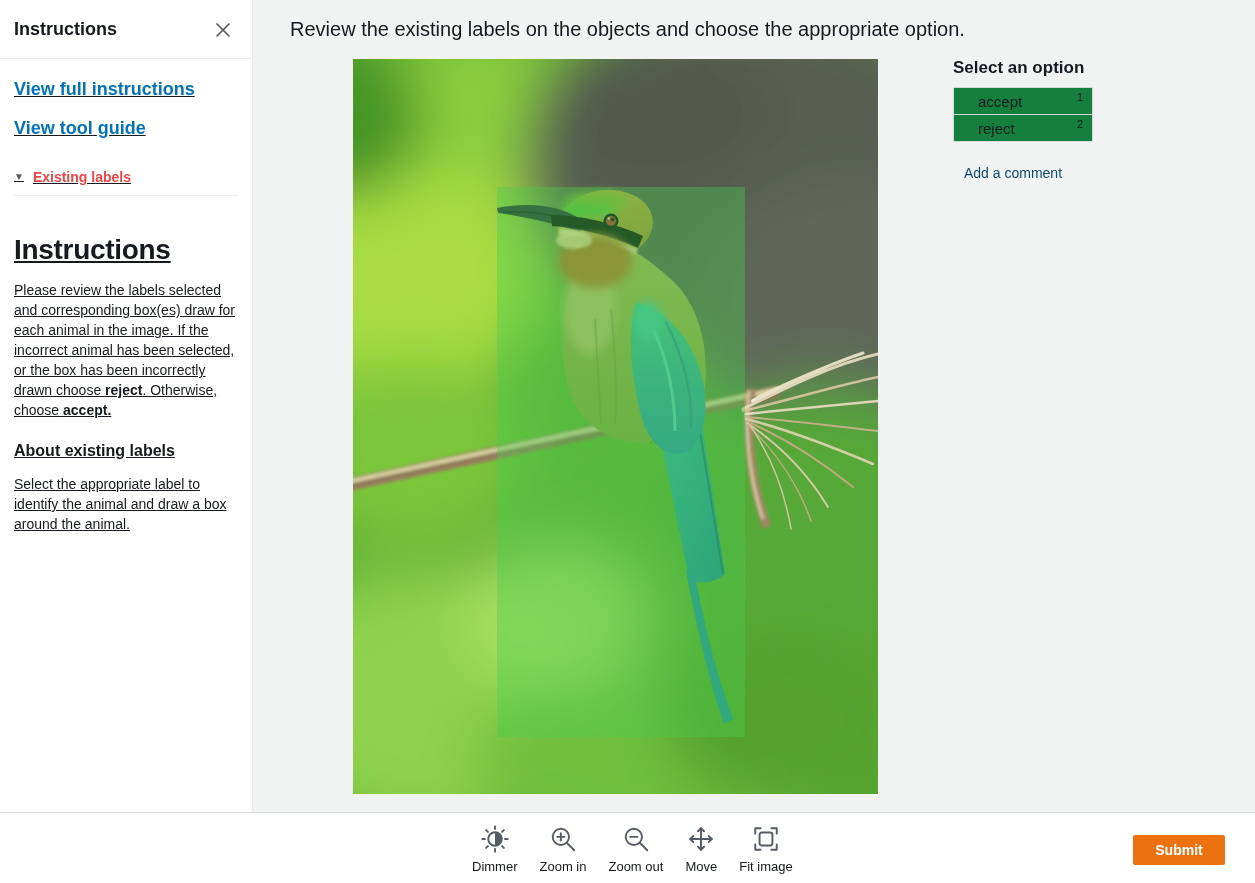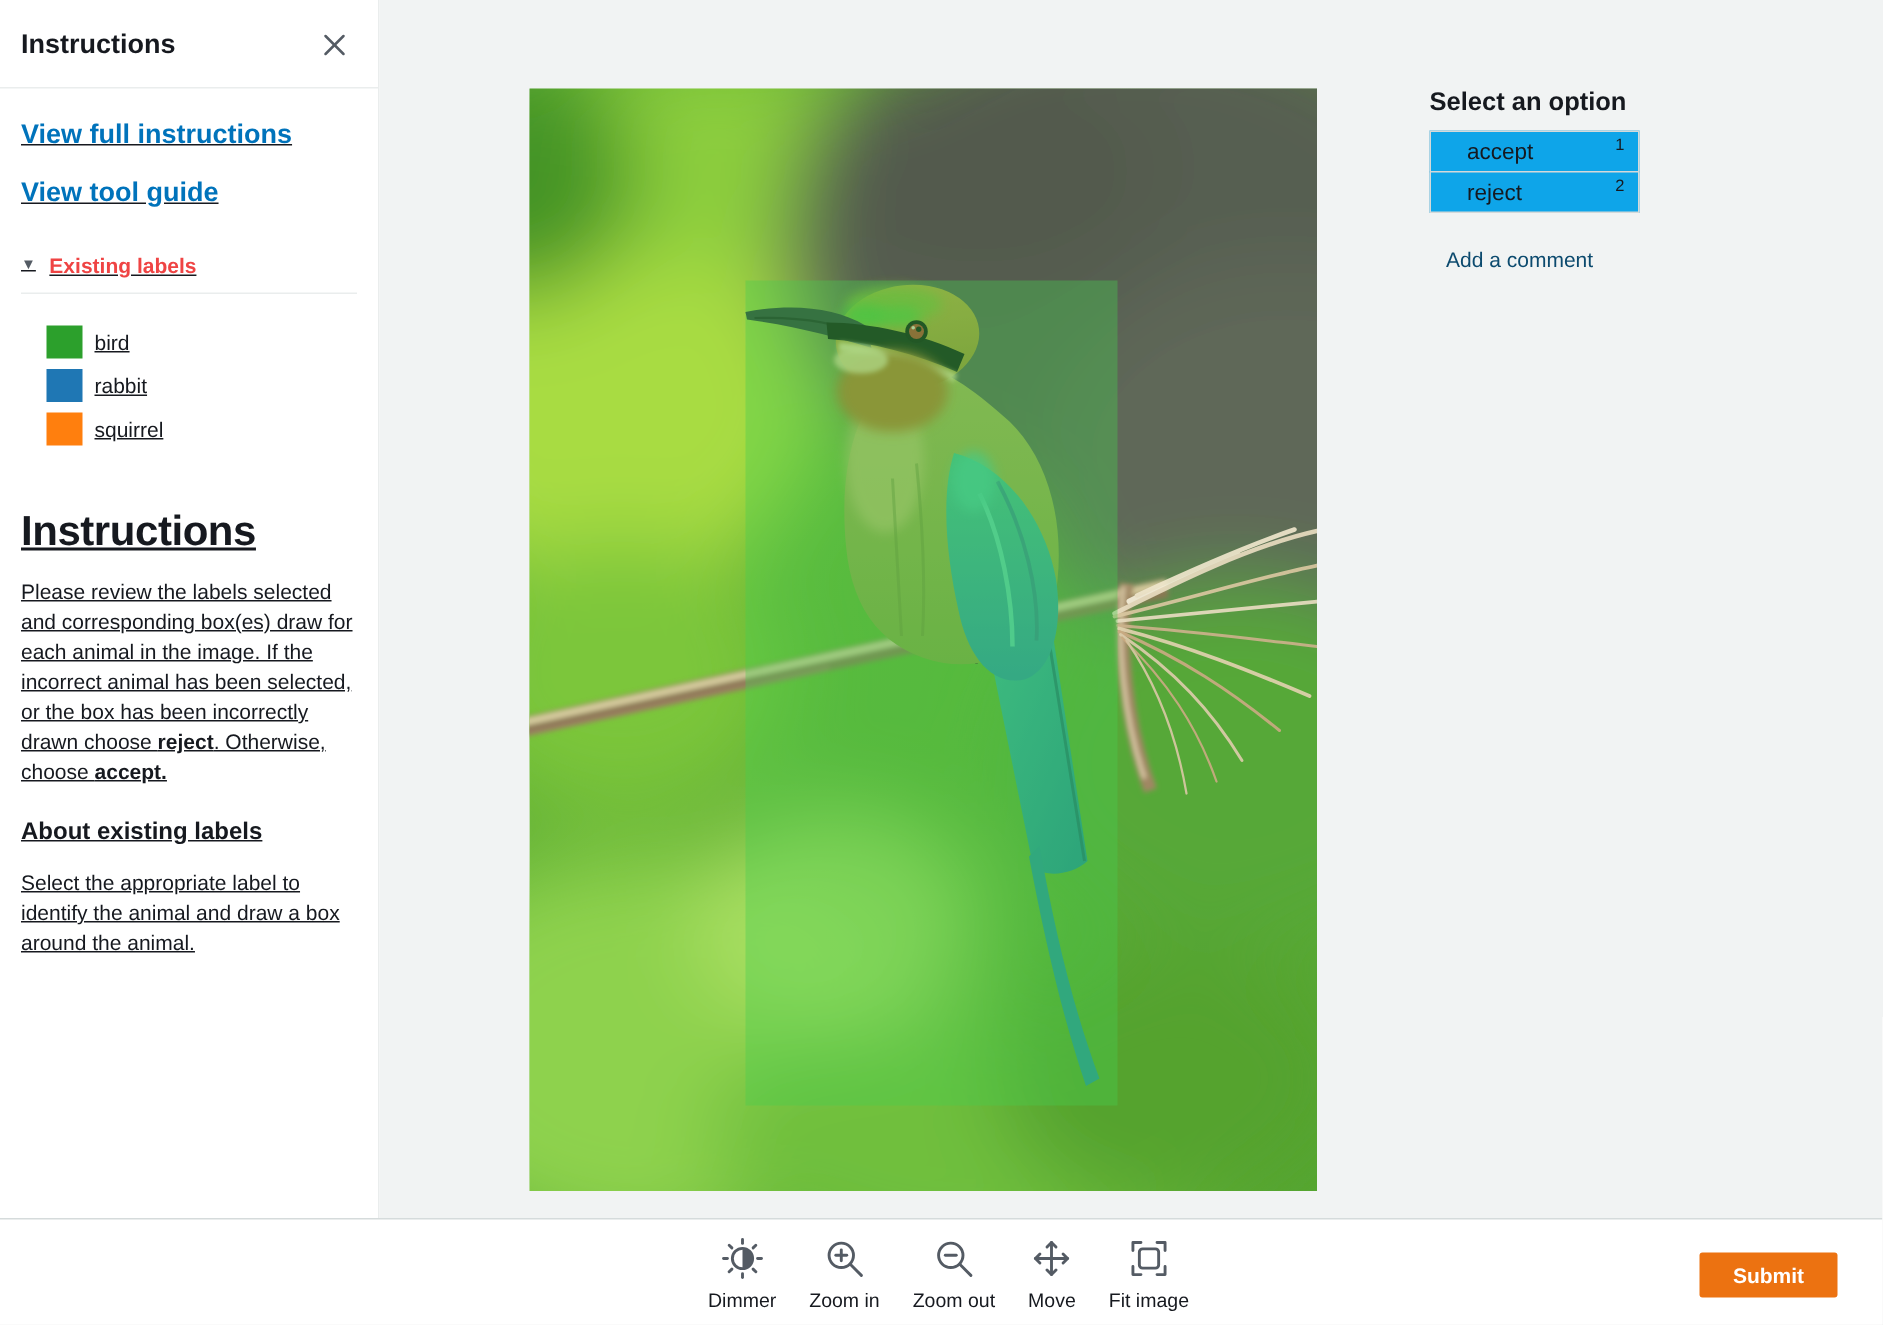--- a/index.html
+++ b/index.html
@@ -32,21 +32,21 @@
   
   .main { position:absolute; left:253px; top:0; width:1002px; height:812px; background:#f1f3f3; }
   .main-title { position:absolute; left:37px; top:18px; font-size:20px; font-weight:500; color:#16191f; }
   .canvas-img { position:absolute; left:100px; top:59px; width:525px; height:735px; }
   .canvas-img svg { display:block; width:525px; height:735px; }
 
   
   .options-panel { position:absolute; left:700px; top:58px; width:140px; }
   .options-heading { font-size:17px; font-weight:700; }
   .options-box { margin-top:9px; }
-  .option-row { position:relative; height:28px; background:#0ea5e9; border:1px solid #d5d9d9;
+  .option-row { position:relative; height:28px; background:#15803d; border:1px solid #d5d9d9;
                 display:flex; align-items:center; cursor:pointer; }
   .option-row + .option-row { margin-top:-1px; }
   .option-label { margin-left:24px; font-size:15px; }
   .option-shortcut { position:absolute; top:3px; right:9px; font-size:11px; }
   .comment-link { display:inline-block; margin-top:23px; font-size:14px; color:#0c4a6e;
                   text-decoration:none; cursor:pointer;margin-left:11px; }
 
   
   .footer { position:absolute; left:0; bottom:0; width:1255px; height:71px; background:#fff;
             border-top:1px solid #d5dbdb; z-index:4; }
@@ -77,44 +77,31 @@
     <div class="sb-body">
       <a class="sb-link">View full instructions</a>
       <a class="sb-link">View tool guide</a>
 
       <div class="labels-header">
         <span class="tri">▼</span>
         <span class="labels-header-text">Existing labels</span>
       </div>
       <div class="labels-divider"></div>
 
-      <div class="swatch-list">
-        <div class="swatch-row">
-          <span class="swatch" style="background: rgb(44, 160, 44);"></span>
-          <span class="swatch-label">bird</span>
-        </div>
-        <div class="swatch-row">
-          <span class="swatch" style="background: rgb(31, 119, 180);"></span>
-          <span class="swatch-label">rabbit</span>
-        </div>
-        <div class="swatch-row">
-          <span class="swatch" style="background: rgb(255, 127, 14);"></span>
-          <span class="swatch-label">squirrel</span>
-        </div>
-      </div>
 
       <h1 class="sb-h1">Instructions</h1>
       <p class="sb-p"><span>Please review the labels selected and corresponding box(es) draw for each animal in the image. If the incorrect animal has been selected, or the box has been incorrectly drawn choose </span><b>reject</b><span>. Otherwise, choose </span><b>accept.</b></p>
 
       <h3 class="sb-h3">About existing labels</h3>
       <p class="sb-p">Select the appropriate label to identify the animal and draw a box around the animal.</p>
     </div>
   </div>
 
   <div class="main">
+    <div class="main-title">Review the existing labels on the objects and choose the appropriate option.</div>
 
     <div class="canvas-img">
       <svg viewBox="0 0 525 735" preserveAspectRatio="none">
         <defs>
           <filter id="b30" x="-60%" y="-60%" width="220%" height="220%">
               <feGaussianBlur stdDeviation="28"></feGaussianBlur>
             </filter>
           <filter id="b4" x="-60%" y="-60%" width="220%" height="220%">
               <feGaussianBlur stdDeviation="4"></feGaussianBlur>
             </filter>

